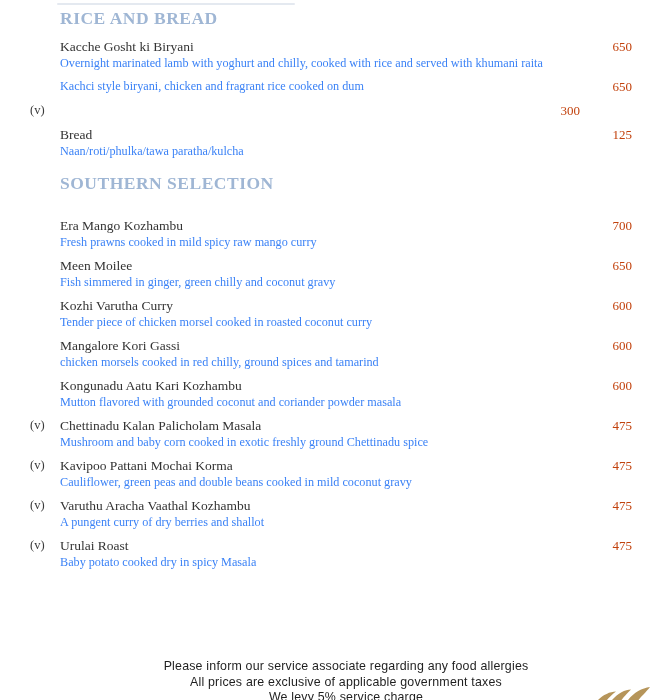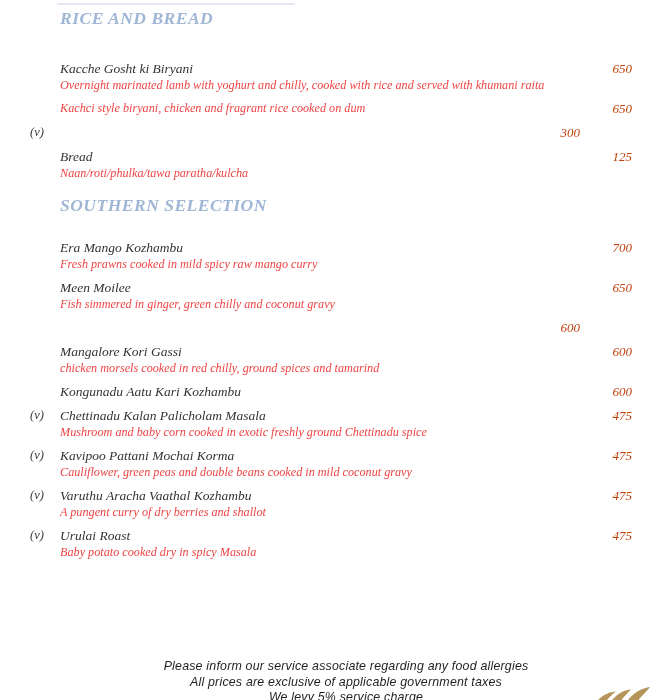--- a/index.html
+++ b/index.html
@@ -3,54 +3,53 @@
 <meta charset="utf-8">
 <style>
   html,body{margin:0;padding:0;background:#fff;}
   .page{
     position:relative;
     width:650px;height:700px;
     background:#ffffff;
     overflow:hidden;
     font-family:"Liberation Serif", serif;
     color:var(--text,#3a3a3a);
-    font-style:italic;
   }
   
   .top-remnant{
     position:absolute;left:57px;top:3px;width:238px;height:2px;
     background:#e4e9f0;border-radius:1px;
   }
   .menu-main{padding:8px 18px 0 30px;}
   .menu-section{margin:0;}
   .section-title{
     margin:0 0 0 30px;
     font-size:17.5px;line-height:20px;
     font-weight:bold;
     letter-spacing:0.5px;
     color:var(--heading,#9fb6d4);
     font-family:"Liberation Serif", serif;
   }
-  .menu-section .items{margin-top:32px;}
+  .menu-section .items{margin-top:10px;}
   .menu-section:nth-of-type(2){margin-top:14px;}
   .menu-section:nth-of-type(2) .items{margin-top:24px;}
   .menu-item{
     display:grid;
     grid-template-columns:30px 1fr 52px;
     align-items:start;
     margin-bottom:7px;
   }
   .veg{
     font-size:12.5px;line-height:17px;color:#3a3a3a;
   }
   .item-name{
     font-size:13.5px;line-height:17px;color:#333333;
   }
   .item-desc{
-    font-size:12.2px;line-height:16px;color:#ef4444;
+    font-size:12.2px;line-height:16px;color:#3b82f6;
   }
   .price{
     font-size:13px;line-height:17px;color:#c2410c;
     text-align:right;white-space:nowrap;
   }
   .footer{
     position:absolute;left:0;right:0;top:636px;
     padding-left:42px;
     text-align:center;
     font-family:"Liberation Sans", sans-serif;
@@ -123,36 +122,41 @@
     <span class="veg"></span>
     <div class="item-text">
       <div class="item-name">Meen Moilee</div>
       <div class="item-desc">Fish simmered in ginger, green chilly and coconut gravy</div>
     </div>
     <span class="price">650</span>
   </div>
 
   <div class="menu-item">
     <span class="veg"></span>
+    <div class="item-text">
+      <div class="item-name">Kozhi Varutha Curry</div>
+      <div class="item-desc">Tender piece of chicken morsel cooked in roasted coconut curry</div>
+    </div>
     <span class="price">600</span>
   </div>
 
   <div class="menu-item">
     <span class="veg"></span>
     <div class="item-text">
       <div class="item-name">Mangalore Kori Gassi</div>
       <div class="item-desc">chicken morsels cooked in red chilly, ground spices and tamarind</div>
     </div>
     <span class="price">600</span>
   </div>
 
   <div class="menu-item">
     <span class="veg"></span>
     <div class="item-text">
       <div class="item-name">Kongunadu Aatu Kari Kozhambu</div>
+      <div class="item-desc">Mutton flavored with grounded coconut and coriander powder masala</div>
     </div>
     <span class="price">600</span>
   </div>
 
   <div class="menu-item">
     <span class="veg">(v)</span>
     <div class="item-text">
       <div class="item-name">Chettinadu Kalan Palicholam Masala</div>
       <div class="item-desc">Mushroom and baby corn cooked in exotic freshly ground Chettinadu spice</div>
     </div>

